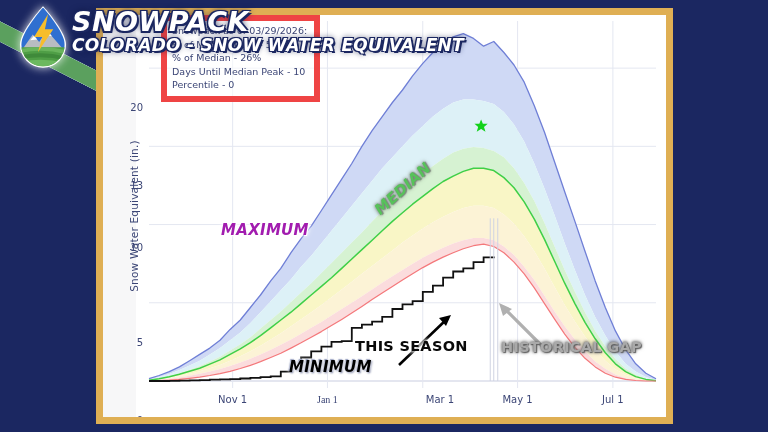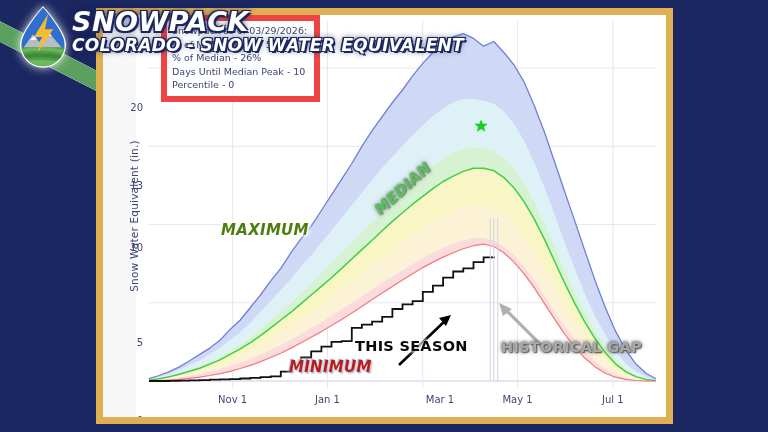--- a/index.html
+++ b/index.html
@@ -74,30 +74,30 @@
     white-space:nowrap;
   }
 
   
   .anno {
     position:absolute; font-weight:bold; font-style:italic;
     font-family:"DejaVu Sans", sans-serif;
     white-space:nowrap; letter-spacing:.3px;
   }
   #anno-maximum {
-    left:118px; top:206px; font-size:15px; color:#4d7c0f;
+    left:118px; top:206px; font-size:15px; color:#a21caf;
     text-shadow:0 0 4px #fff,0 0 4px #fff,0 0 7px #fff,1px 1px 0 #fff;
   }
   #anno-median {
     left:268px; top:190px; font-size:15px; color:#57c25a;
     transform:rotate(-42deg); transform-origin:0 0;
     text-shadow:0 0 3px #6e7a6e,0 0 5px #97a397,1px 1px 1px #7d887d;
   }
   #anno-minimum {
-    left:186px; top:343px; font-size:15px; color:#b91c1c;
+    left:186px; top:343px; font-size:15px; color:#000000;
     text-shadow:0 0 4px #fff,0 0 4px #fff,1px 1px 2px #3c4676,-1px -1px 1px #5c6a9c;
   }
   #anno-this-season {
     left:252px; top:323px; font-size:14.5px; color:#090909;
     font-style:normal;
     text-shadow:0 0 4px #fff,0 0 4px #fff,0 0 6px #fff;
   }
   #anno-historical-gap {
     left:398px; top:324px; font-size:14.5px; color:#a9a9a9;
     font-style:normal;
@@ -177,21 +177,21 @@
         <div class="ytick" style="top: 366px; right: 523px;">0</div>
         <div class="ytick" style="top: 287.778px; right: 523px;">5</div>
         <div class="ytick" style="top: 193px; right: 523px;">10</div>
         <div class="ytick" style="top: 131.333px; right: 523px;">13</div>
         <div class="ytick" style="top: 53.1111px; right: 523px;">20</div>
       </div>
     <div id="ylabel">Snow Water Equivalent (in.)</div>
 
     <div id="xtick-holder">
         <div class="xtick" style="left: 129.655px; bottom: 12px;">Nov 1</div>
-        <div class="xtick" style="left: 224.464px; bottom: 12px;">Jan 1</div>
+        <div class="xtick" style="left: 224.464px; bottom: 12px; font-family: Liberation Serif, serif;">Jan 1</div>
         <div class="xtick" style="left: 337px; bottom: 12px;">Mar 1</div>
         <div class="xtick" style="left: 414.589px; bottom: 12px;">May 1</div>
         <div class="xtick" style="left: 509.905px; bottom: 12px;">Jul 1</div>
       </div>
 
     <div id="info-box">
       <div>Snowpack as of 03/29/2026:</div>
       <div>% of Median Peak - 58%</div>
       <div>% of Median - 26%</div>
       <div>Days Until Median Peak - 10</div>

